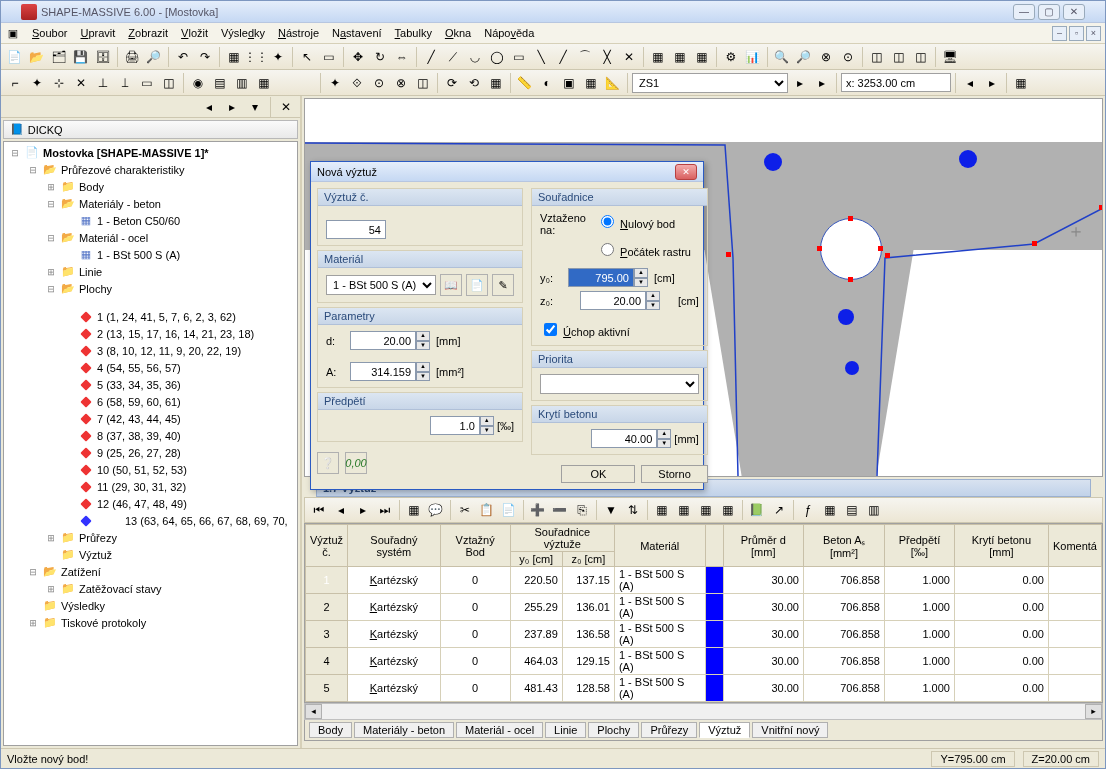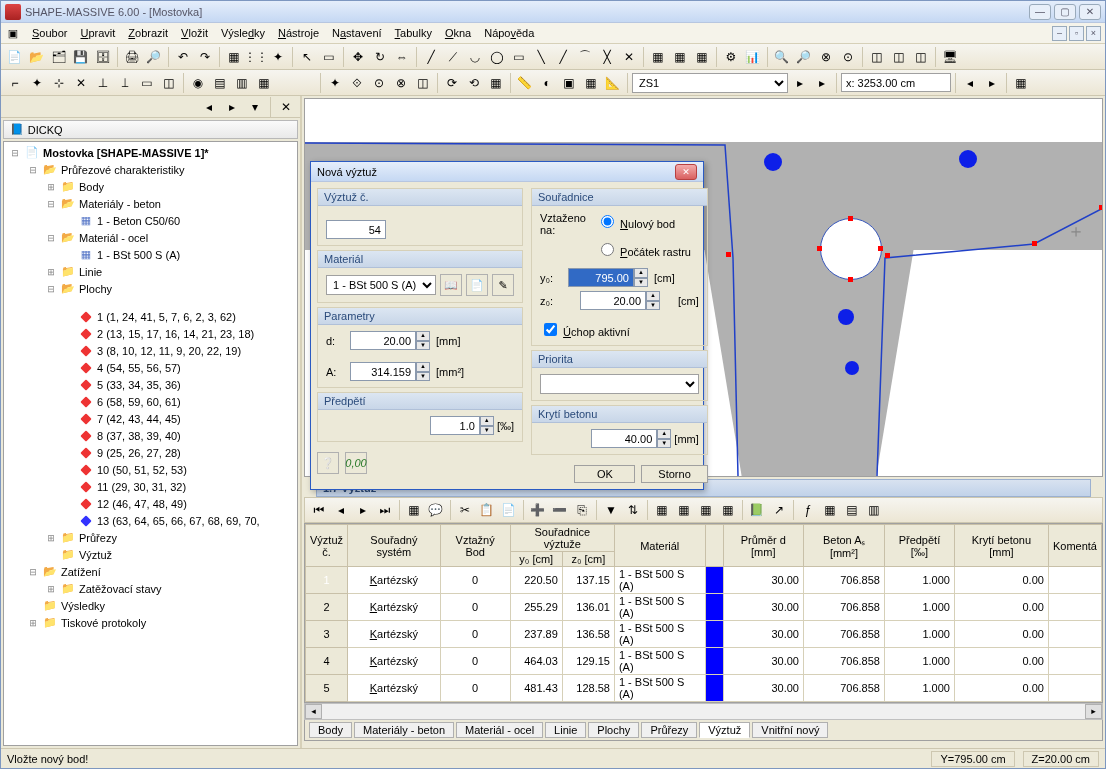--- a/index.html
+++ b/index.html
@@ -1,18 +1,18 @@
 <!DOCTYPE html>
 <html><head>
 <meta charset="utf-8">
 <style>
 * { box-sizing: border-box; font-family: Tahoma, sans-serif; font-size: 11px; }
 body { margin: 0; background: #ece9d8; overflow: hidden; width: 1106px; height: 769px; position: relative; }
 .window { position: absolute; inset: 0; border: 1px solid #7d97c0; background: #ece9d8; display: flex; flex-direction: column; }
-.titlebar { height: 22px; background: linear-gradient(#e5eefb, #c5d8f3); display: flex; align-items: center; padding: 0 4px; border-bottom: 1px solid #b7c6e0; justify-content: space-between; }
+.titlebar { height: 22px; background: linear-gradient(#e5eefb, #c5d8f3); display: flex; align-items: center; padding: 0 20px; border-bottom: 1px solid #b7c6e0; justify-content: space-between; }
 .titlebar .icon { width: 16px; height: 16px; margin-right: 4px; background: linear-gradient(#d44, #a22); border-radius: 2px; }
 .titlebar .title { flex: 1; color: #556; }
 .wbtns { display: flex; gap: 3px; }
 .wbtn { width: 22px; height: 16px; border: 1px solid #9ab; background: #e8eff9; border-radius: 3px; display: flex; align-items: center; justify-content: center; font-size: 10px; color: #556; }
 .menubar { height: 21px; background: #f5f3ea; display: flex; align-items: center; padding: 0 4px; gap: 3px; border-bottom: 1px solid #d6d0b8; position: relative; }
 .menu-item { padding: 2px 5px; }
 .menu-item u { text-decoration: underline; }
 .mdibtns { position: absolute; right: 4px; display: flex; gap: 2px; }
 .mdibtn { width: 15px; height: 15px; border: 1px solid #9ab; background: #e8eff9; font-size: 9px; display: flex; align-items: center; justify-content: center; color: #556; }
 .toolbar { height: 26px; background: linear-gradient(#f6f5f0,#ece6d4); border-bottom: 1px solid #cdc7b0; display: flex; align-items: center; padding: 0 4px; gap: 2px; }
@@ -327,21 +327,21 @@
                 <span class="reddot" style=""></span>
               </span>
               <span>11 (29, 30, 31, 32)</span>
             </div>
             <div class="tnode" style="padding-left: 72px;">
               <span class="ticon">
                 <span class="reddot" style=""></span>
               </span>
               <span>12 (46, 47, 48, 49)</span>
             </div>
-            <div class="tnode" style="padding-left: 72px;">
+            <div class="tnode" style="padding-left: 72px; gap: 28px;">
               <span class="ticon">
                 <span class="reddot" style="background:#33f"></span>
               </span>
               <span>13 (63, 64, 65, 66, 67, 68, 69, 70,</span>
             </div>
           </div>
         <div class="tnode" style="padding-left:36px">
             <span class="tw">⊞</span>
             <span class="ticon folder">📁</span>
             <span>Průřezy</span>
@@ -666,18 +666,18 @@
               <input class="inp" value="40.00" style="">
               <span class="arrows">
                 <div>▲</div>
                 <div>▼</div>
               </span>
             </span>
           <span>[mm]</span>
         </div>
       </div>
       <div style="display:flex;gap:6px;justify-content:flex-end;margin-top:6px">
-        <button class="dlg-btn" style="width:61px">OK</button>
+        <button class="dlg-btn" style="width:74px">OK</button>
         <button class="dlg-btn">Storno</button>
       </div>
     </div>
   </div>
 </div>
 
 </body></html>

